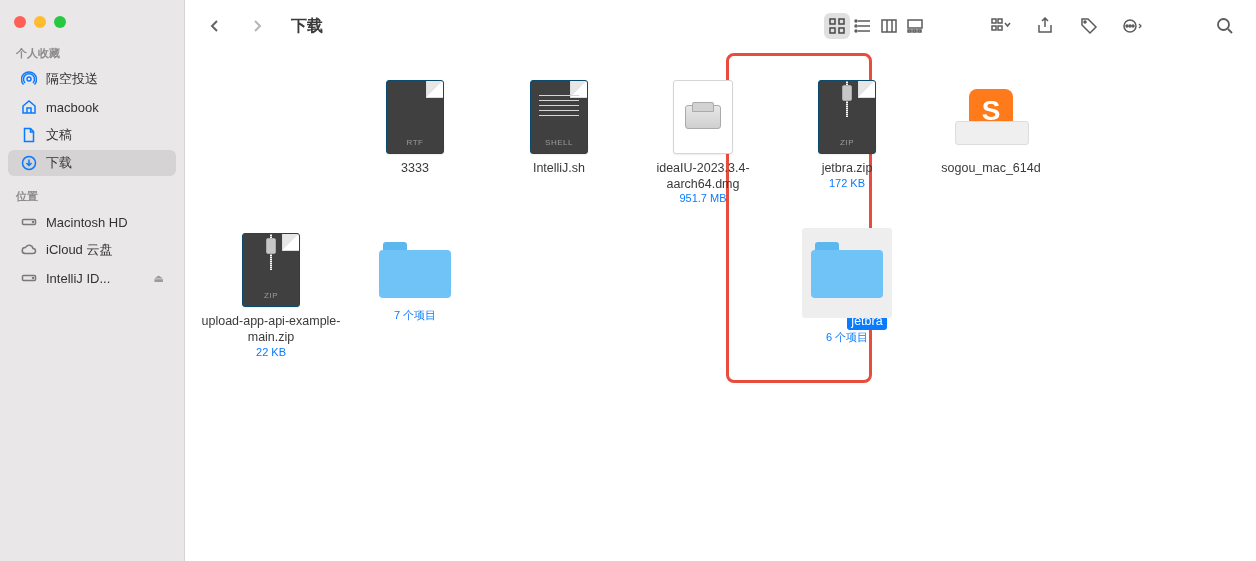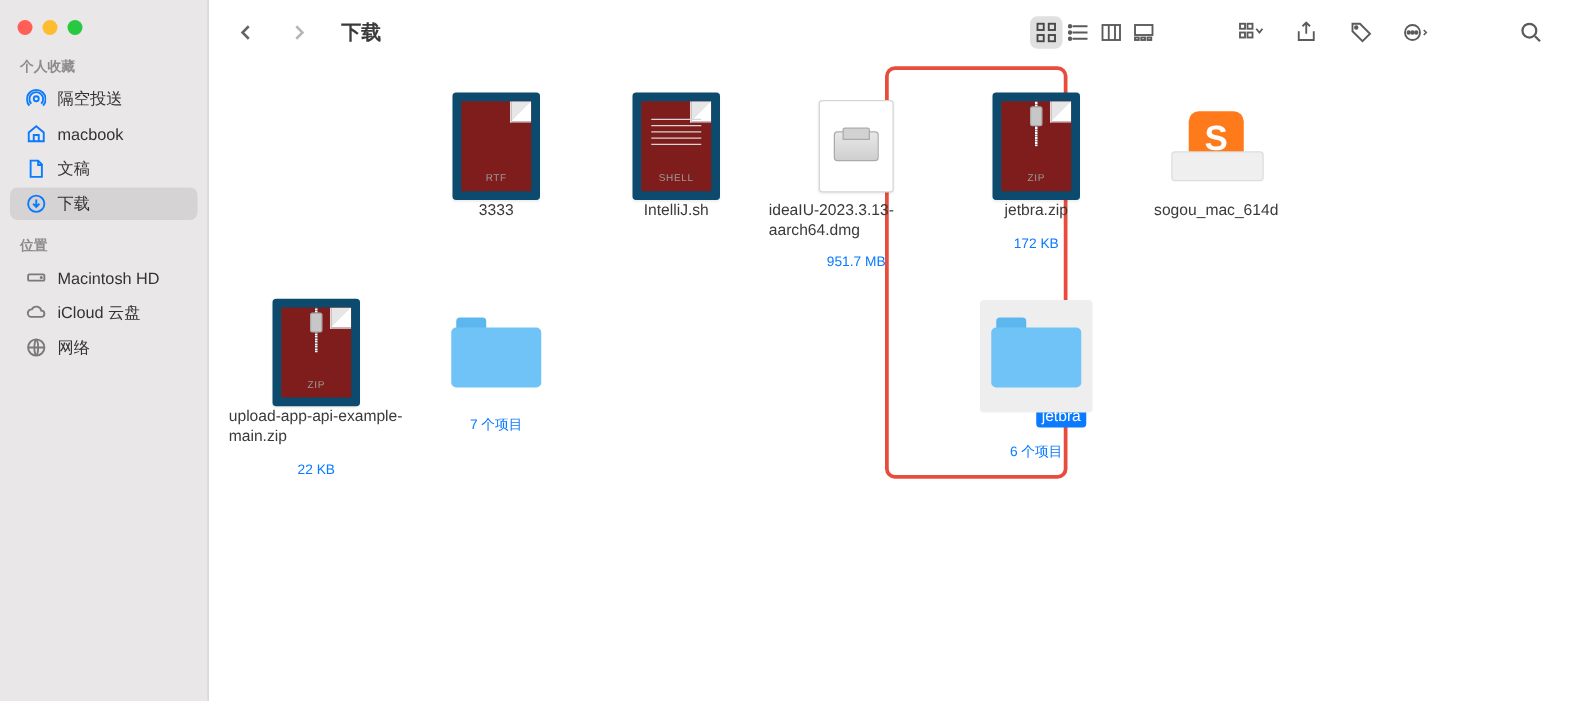--- a/index.html
+++ b/index.html
@@ -1,17 +1,17 @@
 <!DOCTYPE html>
 <html><head>
 <meta charset="utf-8">
 <style>
 html,body{margin:0;padding:0;height:561px;width:1256px;overflow:hidden;font-family:-apple-system,"SF Pro","Helvetica Neue",sans-serif;background:#fff;color:#333;}
 .window{display:flex;height:100%;width:100%;}
-.sidebar{width:167px;background:#e9e7e7;border-right:1px solid #d4d4d4;display:flex;flex-direction:column;padding-top:8px;box-sizing:border-box;}
+.sidebar{width:185px;background:#e9e7e7;border-right:1px solid #d4d4d4;display:flex;flex-direction:column;padding-top:8px;box-sizing:border-box;}
 .traffic{display:flex;gap:8px;padding:8px 14px 14px 14px;}
 .dot{width:12px;height:12px;border-radius:50%;}
 .dot.r{background:#ff5f57;}
 .dot.y{background:#febc2e;}
 .dot.g{background:#28c840;}
 .section-label{font-size:11px;color:#8b8b8b;padding:4px 16px;font-weight:600;}
 .side-item{display:flex;align-items:center;gap:8px;padding:4px 12px;margin:1px 8px;border-radius:6px;font-size:13px;color:#333;cursor:default;}
 .side-item.selected{background:#d5d3d3;}
 .side-item .icon{width:18px;height:18px;display:flex;align-items:center;justify-content:center;color:#0a7aff;}
 .side-item .icon.gray{color:#7a7a7a;}
@@ -21,39 +21,39 @@
 .nav-btn.disabled{color:#b6b6b6;}
 .title{font-size:16px;font-weight:600;color:#3a3a3a;margin-left:4px;}
 .spacer{flex:1;}
 .tool-icon{width:26px;height:26px;display:flex;align-items:center;justify-content:center;color:#5b5b5b;border-radius:6px;}
 .tool-icon.active{background:#e0e0e0;color:#474747;}
 .view-group{display:flex;align-items:center;background:transparent;border-radius:6px;}
 .content{flex:1;display:flex;flex-direction:column;}
 .files{flex:1;padding:20px 14px;display:flex;flex-wrap:wrap;align-content:flex-start;gap:0;}
 .file{width:144px;display:flex;flex-direction:column;align-items:center;margin:6px 0 22px 0;position:relative;}
 .thumb{width:76px;height:76px;display:flex;align-items:center;justify-content:center;position:relative;}
-.pagefile{width:56px;height:72px;background:#7f1d1d;border:7px solid #0c4a6e;border-radius:3px;position:relative;box-shadow:0 1px 2px rgba(0,0,0,.07);overflow:hidden;}
+.pagefile{width:56px;height:72px;background:#404040;border:1px solid #0c4a6e;border-radius:3px;position:relative;box-shadow:0 1px 2px rgba(0,0,0,.07);overflow:hidden;}
 .pagefile .fold{position:absolute;top:0;right:0;width:16px;height:16px;background:linear-gradient(135deg,#e6e6e6 50%,#fff 50%);border-bottom:1px solid #ddd;border-left:1px solid #ddd;}
 .pagefile .kind{position:absolute;bottom:6px;left:0;right:0;text-align:center;font-size:8px;color:#9b9b9b;letter-spacing:.5px;}
 .pagefile .lines{position:absolute;top:10px;left:8px;right:8px;}
 .pagefile .lines .ln{height:1px;background:#d6d6d6;margin:4px 0;}
 .zipper{position:absolute;top:0;left:50%;transform:translateX(-50%);width:2px;height:36px;background:repeating-linear-gradient(#999,#999 1px,#fff 1px,#fff 2px);}
 .ziptab{position:absolute;top:4px;left:50%;transform:translateX(-50%);width:8px;height:14px;background:#c7c7c7;border-radius:2px;border:1px solid #aaa;}
 .dmgfile{width:58px;height:72px;background:#fff;border:1px solid #d5d5d5;border-radius:3px;position:relative;box-shadow:0 1px 2px rgba(0,0,0,.07);display:flex;align-items:center;justify-content:center;}
 .dmgfile .disk{width:34px;height:22px;background:linear-gradient(#e8e8e8,#cfcfcf);border:1px solid #aaa;border-radius:3px;position:relative;}
 .dmgfile .disk::after{content:"";position:absolute;top:-4px;left:6px;right:6px;height:8px;background:#d2d2d2;border:1px solid #aaa;border-radius:2px 2px 0 0;}
 .folder{width:72px;height:56px;position:relative;}
 .folder .body{position:absolute;bottom:0;width:72px;height:48px;background:#6fc3f7;border-radius:4px;}
 .folder .tab{position:absolute;top:0;left:4px;width:24px;height:10px;background:#5cb7ef;border-radius:3px 3px 0 0;}
 .sogoubox{width:72px;height:56px;position:relative;}
 .sogoubox .tray{position:absolute;bottom:0;width:72px;height:22px;background:#f0efef;border:1px solid #ddd;border-radius:3px;}
 .sogoubox .sq{position:absolute;top:0;left:14px;width:44px;height:44px;background:#ff7a1a;border-radius:8px;display:flex;align-items:center;justify-content:center;color:#fff;font-size:28px;font-weight:700;}
-.fname{font-size:12.5px;color:#3a3a3a;text-align:left;margin-top:6px;line-height:1.25;max-width:140px;word-break:break-word;}
+.fname{font-size:12.5px;color:#3a3a3a;text-align:center;margin-top:6px;line-height:1.25;max-width:140px;word-break:break-word;}
 .fname.selected{background:#0a7aff;color:#fff;border-radius:3px;padding:0 4px;margin-left:40px;}
-.meta{font-size:11px;color:#0a7aff;text-align:center;margin-top:12px;}
+.meta{font-size:11px;color:#0a7aff;text-align:center;margin-top:0;}
 .highlight-box{position:absolute;border:3px solid #e74c3c;border-radius:8px;pointer-events:none;}
 .select-bg{position:absolute;top:-4px;left:50%;transform:translateX(-50%);width:90px;height:90px;background:#eeeeee;border-radius:3px;z-index:-1;}
 svg{display:block;}
 </style>
 </head>
 <body>
 
 <div class="window">
   <div class="sidebar">
     <div class="traffic">
@@ -117,25 +117,26 @@
       <span class="icon gray">
           <svg width="16" height="16" viewBox="0 0 16 16" fill="none" stroke="currentColor" stroke-width="1.5">
             <path d="M4 11.5a3 3 0 0 1 .5-6 4 4 0 0 1 7.5 1 2.5 2.5 0 0 1 0 5z"></path>
           </svg>
         </span>
       <span>iCloud 云盘</span>
     </div>
     <div class="side-item">
       <span class="icon gray">
           <svg width="16" height="16" viewBox="0 0 16 16" fill="none" stroke="currentColor" stroke-width="1.5">
-            <circle cx="8" cy="8" r="6.5"></circle>
-            <path d="M1.5 8h13M8 1.5c2 2 2 11 0 13M8 1.5c-2 2-2 11 0 13"></path>
-          </svg>
-        </span>
-      <span>网络</span>
+            <rect x="1.5" y="5.5" width="13" height="5" rx="1"></rect>
+            <circle cx="12" cy="8" r=".5" fill="currentColor"></circle>
+          </svg>
+        </span>
+      <span>IntelliJ ID...</span>
+      <span class="eject">⏏</span>
     </div>
 
   </div>
 
   <div class="content">
     <div class="toolbar">
       <div class="nav-btn">
           <svg width="14" height="14" viewBox="0 0 14 14" fill="none" stroke="currentColor" stroke-width="2">
             <path d="M9 2L4 7l5 5"></path>
           </svg>
@@ -248,21 +249,21 @@
             </div>
           </div>
         <div class="fname">IntelliJ.sh</div>
       </div>
       <div class="file">
         <div class="thumb">
             <div class="dmgfile">
               <div class="disk"></div>
             </div>
           </div>
-        <div class="fname">ideaIU-2023.3.13-aarch64.dmg</div>
+        <div class="fname">ideaIU-2023.3.4-aarch64.dmg</div>
         <div class="meta">951.7 MB</div>
       </div>
       <div class="file">
         <div class="thumb">
             <div class="pagefile">
               <div class="fold"></div>
               <div class="zipper"></div>
               <div class="ziptab"></div>
               <div class="kind">ZIP</div>
             </div>

